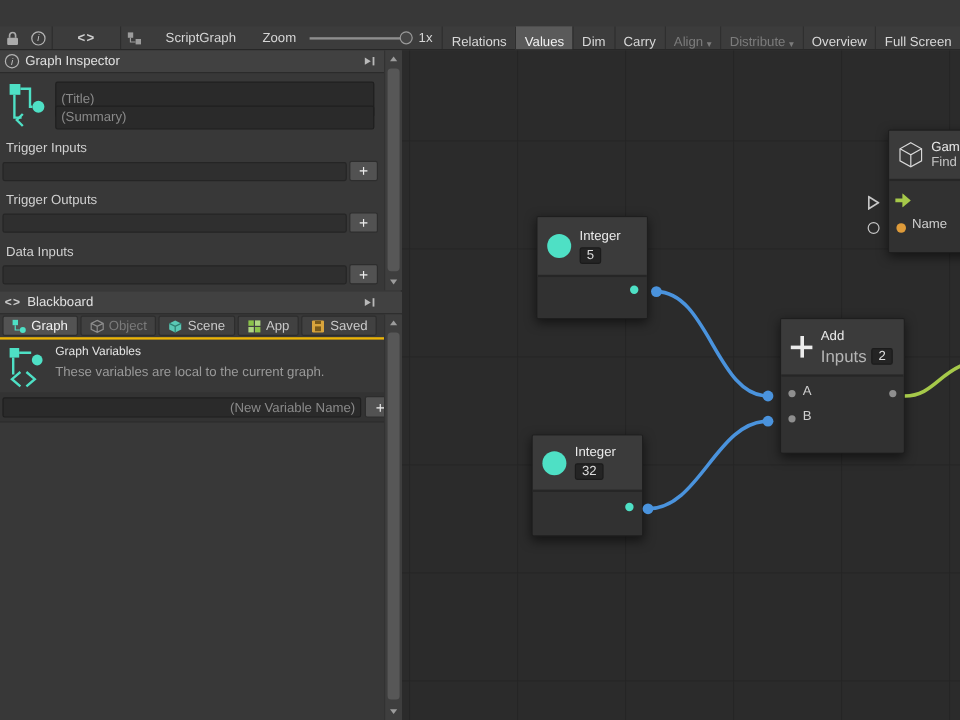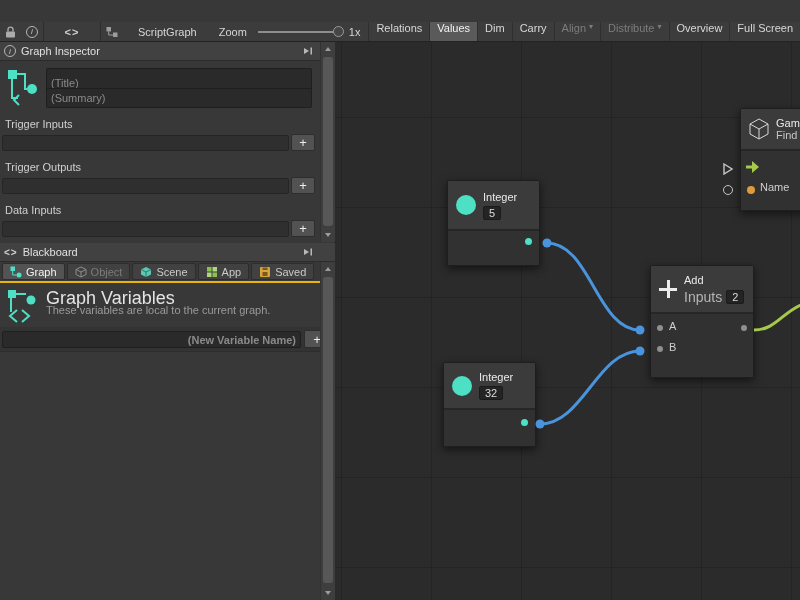--- a/index.html
+++ b/index.html
@@ -20,21 +20,21 @@
            border-bottom:1px solid #232323;display:flex;align-items:stretch}
   .tb-item{display:flex;align-items:center;padding:0 5px;color:#d6d6d6;white-space:nowrap}
   .sep{width:1px;background:#2d2d2d}
   .code-btn{width:56px;justify-content:center;color:#cfcfcf;font-weight:bold;letter-spacing:1px}
   .crumb{gap:20px}
   .zoom-slider{position:relative;width:88px;height:20px;margin-left:4px}
   .zs-track{position:absolute;left:2px;right:6px;top:9px;height:2px;background:#8e8e8e}
   .zs-handle{position:absolute;right:0;top:4px;width:11px;height:11px;border-radius:50%;
              background:#454545;border:1px solid #9a9a9a}
   .tb-group{margin-left:auto;display:flex}
-  .tb-btn{display:flex;align-items:flex-start;padding:0 7px;color:#d8d8d8;border-left:1px solid #2f2f2f}
+  .tb-btn{display:flex;align-items:flex-end;padding:0 7px;color:#d8d8d8;border-left:1px solid #2f2f2f}
   .tb-btn.selected{background:#5a5a5a;color:#f2f2f2}
   .tb-btn.disabled{color:#7c7c7c}
   .dd{font-size:8px;margin-left:3px}
 
   
   .left{position:absolute;left:0;top:42px;width:335px;height:558px;background:#383838;
         border-right:1px solid #232323}
   .panel-header{position:absolute;left:0;width:335px;height:19px;background:#414141;
                 border-bottom:1px solid #2b2b2b;display:flex;align-items:center;gap:5px;
                 padding:0 4px;color:#e0e0e0}
@@ -259,25 +259,25 @@
         <span>Saved</span>
       </div>
     </div>
 
     <svg style="position:absolute;left:6px;top:246px" width="32" height="36" viewBox="0 0 32 36">
       <rect x="2" y="2" width="8" height="8" fill="#4ee0c5"></rect>
       <circle cx="25" cy="12" r="4.5" fill="#4ee0c5"></circle>
       <path d="M10 6 H20 M5 10 V24" stroke="#4ee0c5" stroke-width="2" fill="none"></path>
       <path d="M11 22 L4 28 L11 34 M16 22 L23 28 L16 34" stroke="#4ee0c5" stroke-width="2" fill="none"></path>
     </svg>
-    <div style="position:absolute;left:46px;top:246px;font-size:18px;color:#e4e4e4">Graph Variables</div>
+    <div style="position:absolute;left:46px;top:246px;font-size:10px;color:#e4e4e4">Graph Variables</div>
     <div style="position:absolute;left:46px;top:262px;color:#9a9a9a">These variables are local to the current graph.</div>
 
     <div class="newvar-strip"></div>
-    <input class="tfield right" style="left: 2px; top: 289px; width: 299px; height: 17px; font-weight: bold;" placeholder="(New Variable Name)">
+    <input class="tfield right" style="left: 2px; top: 289px; width: 299px; height: 17px;" placeholder="(New Variable Name)">
     <div class="mini-btn" style="left:304px;top:288px;width:26px;height:18px">+</div>
 
     <div class="vscroll" style="left:320px;top:220px;height:338px">
       <div class="vs-arrow vs-up" style="top:1px"></div>
       <div class="vs-thumb" style="top:15px;height:306px"></div>
       <div class="vs-arrow vs-down" style="top:325px"></div>
     </div>
   </div>
 
   <div class="canvas">

